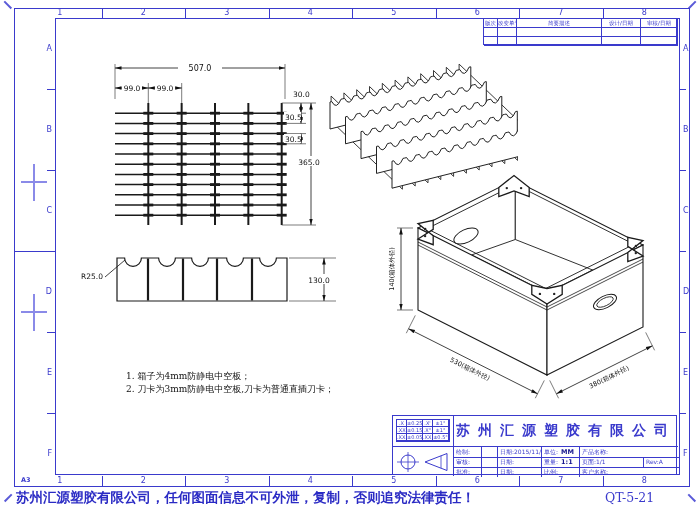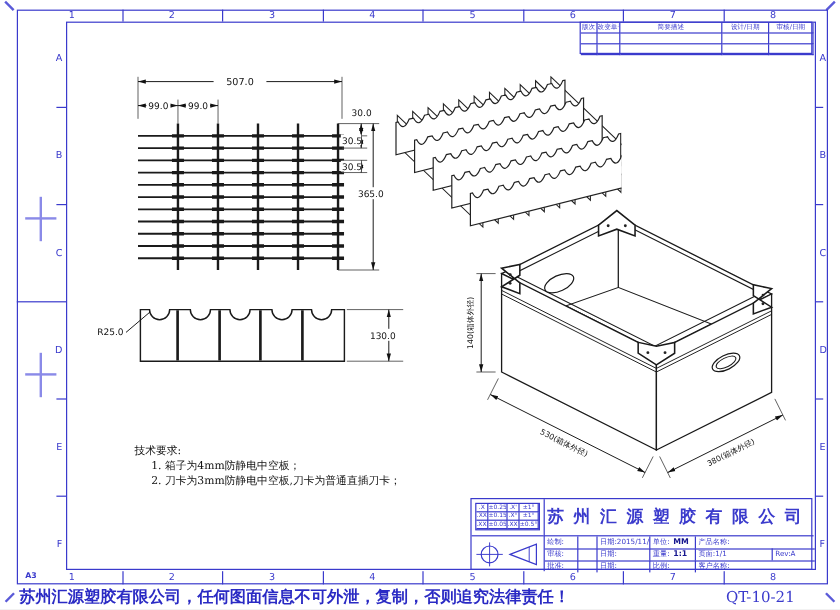--- a/index.html
+++ b/index.html
@@ -346,21 +346,20 @@
     <line x1="23.6" y1="160.8" x2="152.6" y2="225.8" stroke="#111" stroke-width="0.8" marker-start="url(#m3)" marker-end="url(#m3)"></line>
     <text x="84" y="203" text-anchor="middle" font-size="6.5" transform="rotate(26.7 84 203)">530(箱体外径)</text>
 
     <line x1="164.7" y1="212.4" x2="173.6" y2="230.3" stroke="#444" stroke-width="0.7"></line>
     <line x1="260.7" y1="164.4" x2="269.6" y2="182.3" stroke="#444" stroke-width="0.7"></line>
     <line x1="171.4" y1="225.8" x2="267.4" y2="177.8" stroke="#111" stroke-width="0.8" marker-start="url(#m3)" marker-end="url(#m3)"></line>
     <text x="225" y="211" text-anchor="middle" font-size="6.5" transform="rotate(-26.5 225 211)">380(箱体外径)</text>
   </svg>
 
   <div class="abs" id="tech-req">
-    <div>技术要求:</div>
     <div class="item">1. 箱子为4mm防静电中空板；</div>
     <div class="item">2. 刀卡为3mm防静电中空板,刀卡为普通直插刀卡；</div>
   </div>
 
   <div class="abs" id="title-block">
     <div class="abs" id="tol-area">
       <div class="abs" id="tol-table">
           <div class="">.X</div>
           <div class="">±0.25</div>
           <div class="">.X'</div>
@@ -408,15 +407,15 @@
         <span class="tbc" style="width:16px;"></span>
         <span class="tbc" style="width:44px;">日期:</span>
         <span class="tbc" style="width:38px;"><span>比例:</span><span class="tbv"></span></span>
         <span class="tbc" style="width:99px;border-right:0;">客户名称:</span>
       </div>
     </div>
   </div>
 
   <div class="abs" id="a3-label">A3</div>
   <div class="abs" id="copyright">苏州汇源塑胶有限公司，任何图面信息不可外泄，复制，否则追究法律责任！</div>
-  <div class="abs" id="docnum">QT-10-21</div>
+  <div class="abs" id="docnum">QT-5-21</div>
 
 </div>
 
 </body></html>

